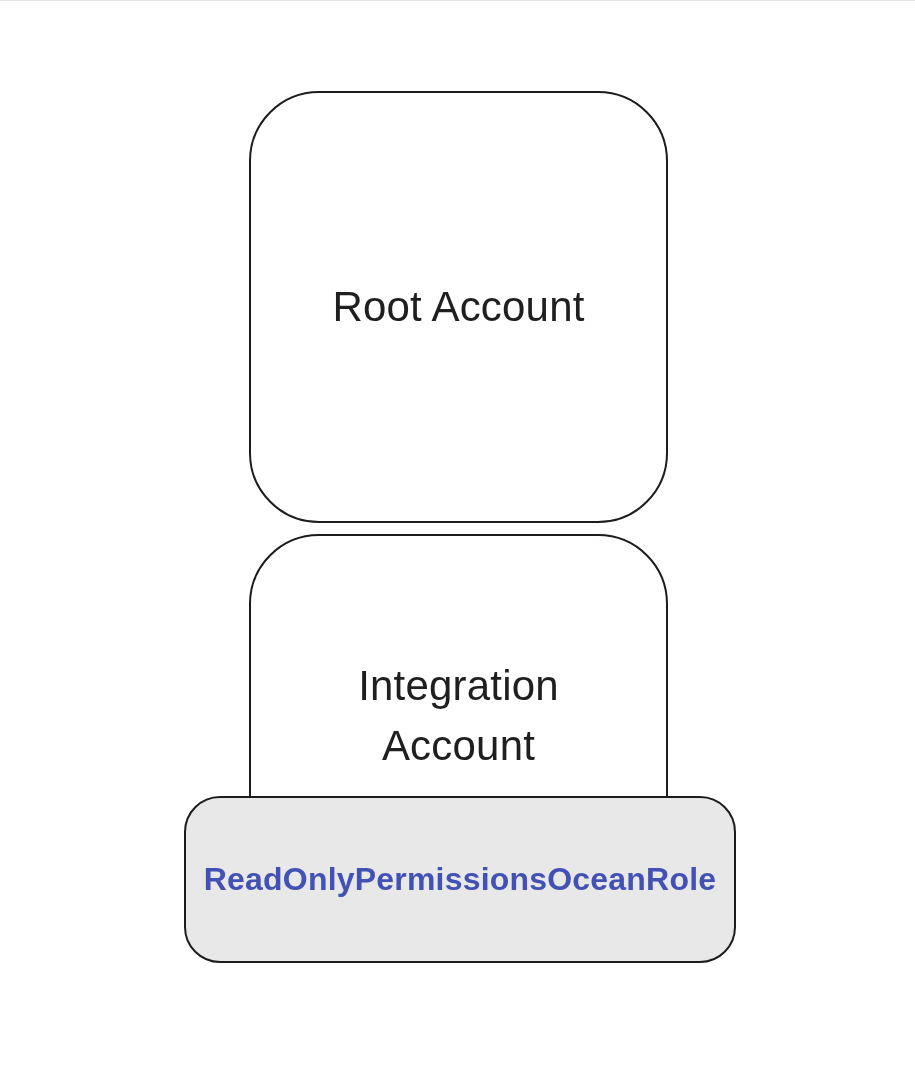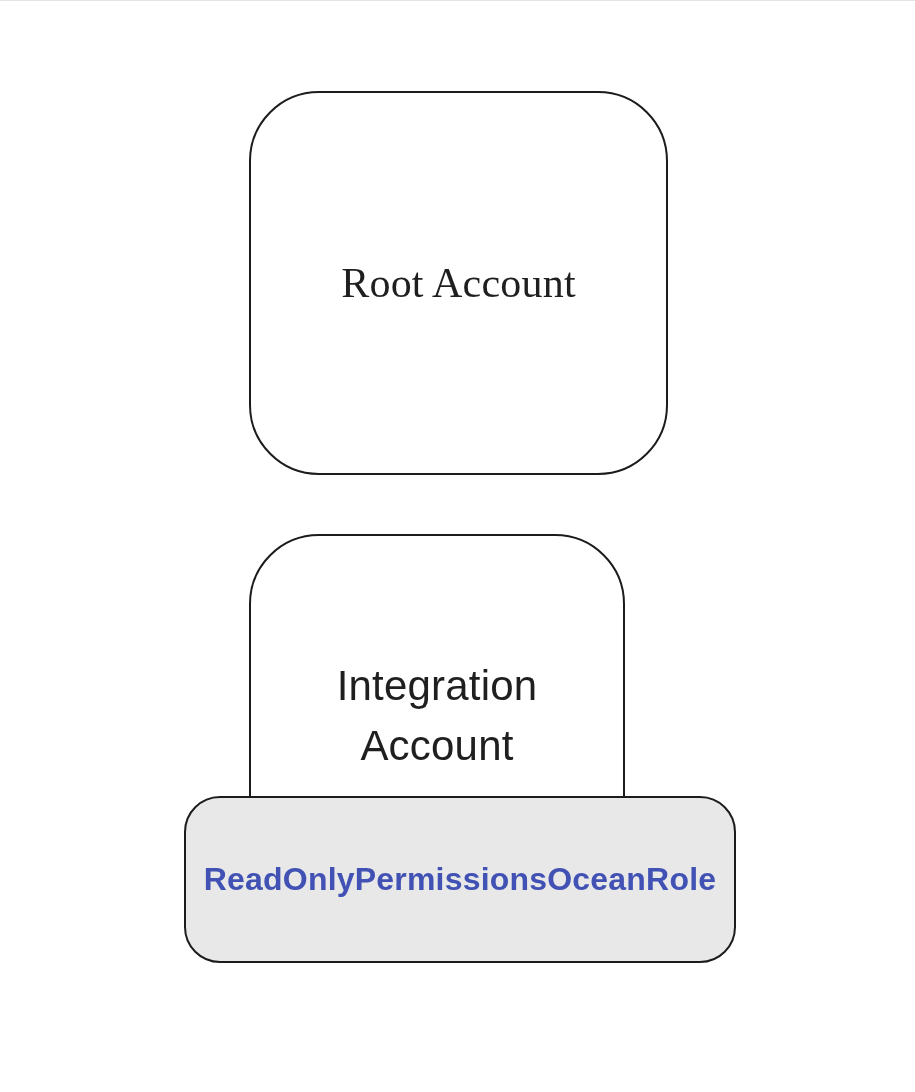--- a/index.html
+++ b/index.html
@@ -23,28 +23,27 @@
     border-radius: 70px;
     display: flex;
     align-items: center;
     justify-content: center;
     box-sizing: border-box;
   }
   .node-root {
     left: 249px;
     top: 90px;
     width: 419px;
-    height: 384px;
+    height: 432px;
     z-index: 1;
-    font-family: Liberation Serif, serif;
   }
   .node-integration {
     left: 249px;
     top: 533px;
-    width: 376px;
+    width: 419px;
     height: 363px;
     z-index: 1;
   }
   .node-label {
     font-size: 42px;
     line-height: 60px;
     color: #1f1f1f;
     text-align: center;
     letter-spacing: 0.2px;
   }

